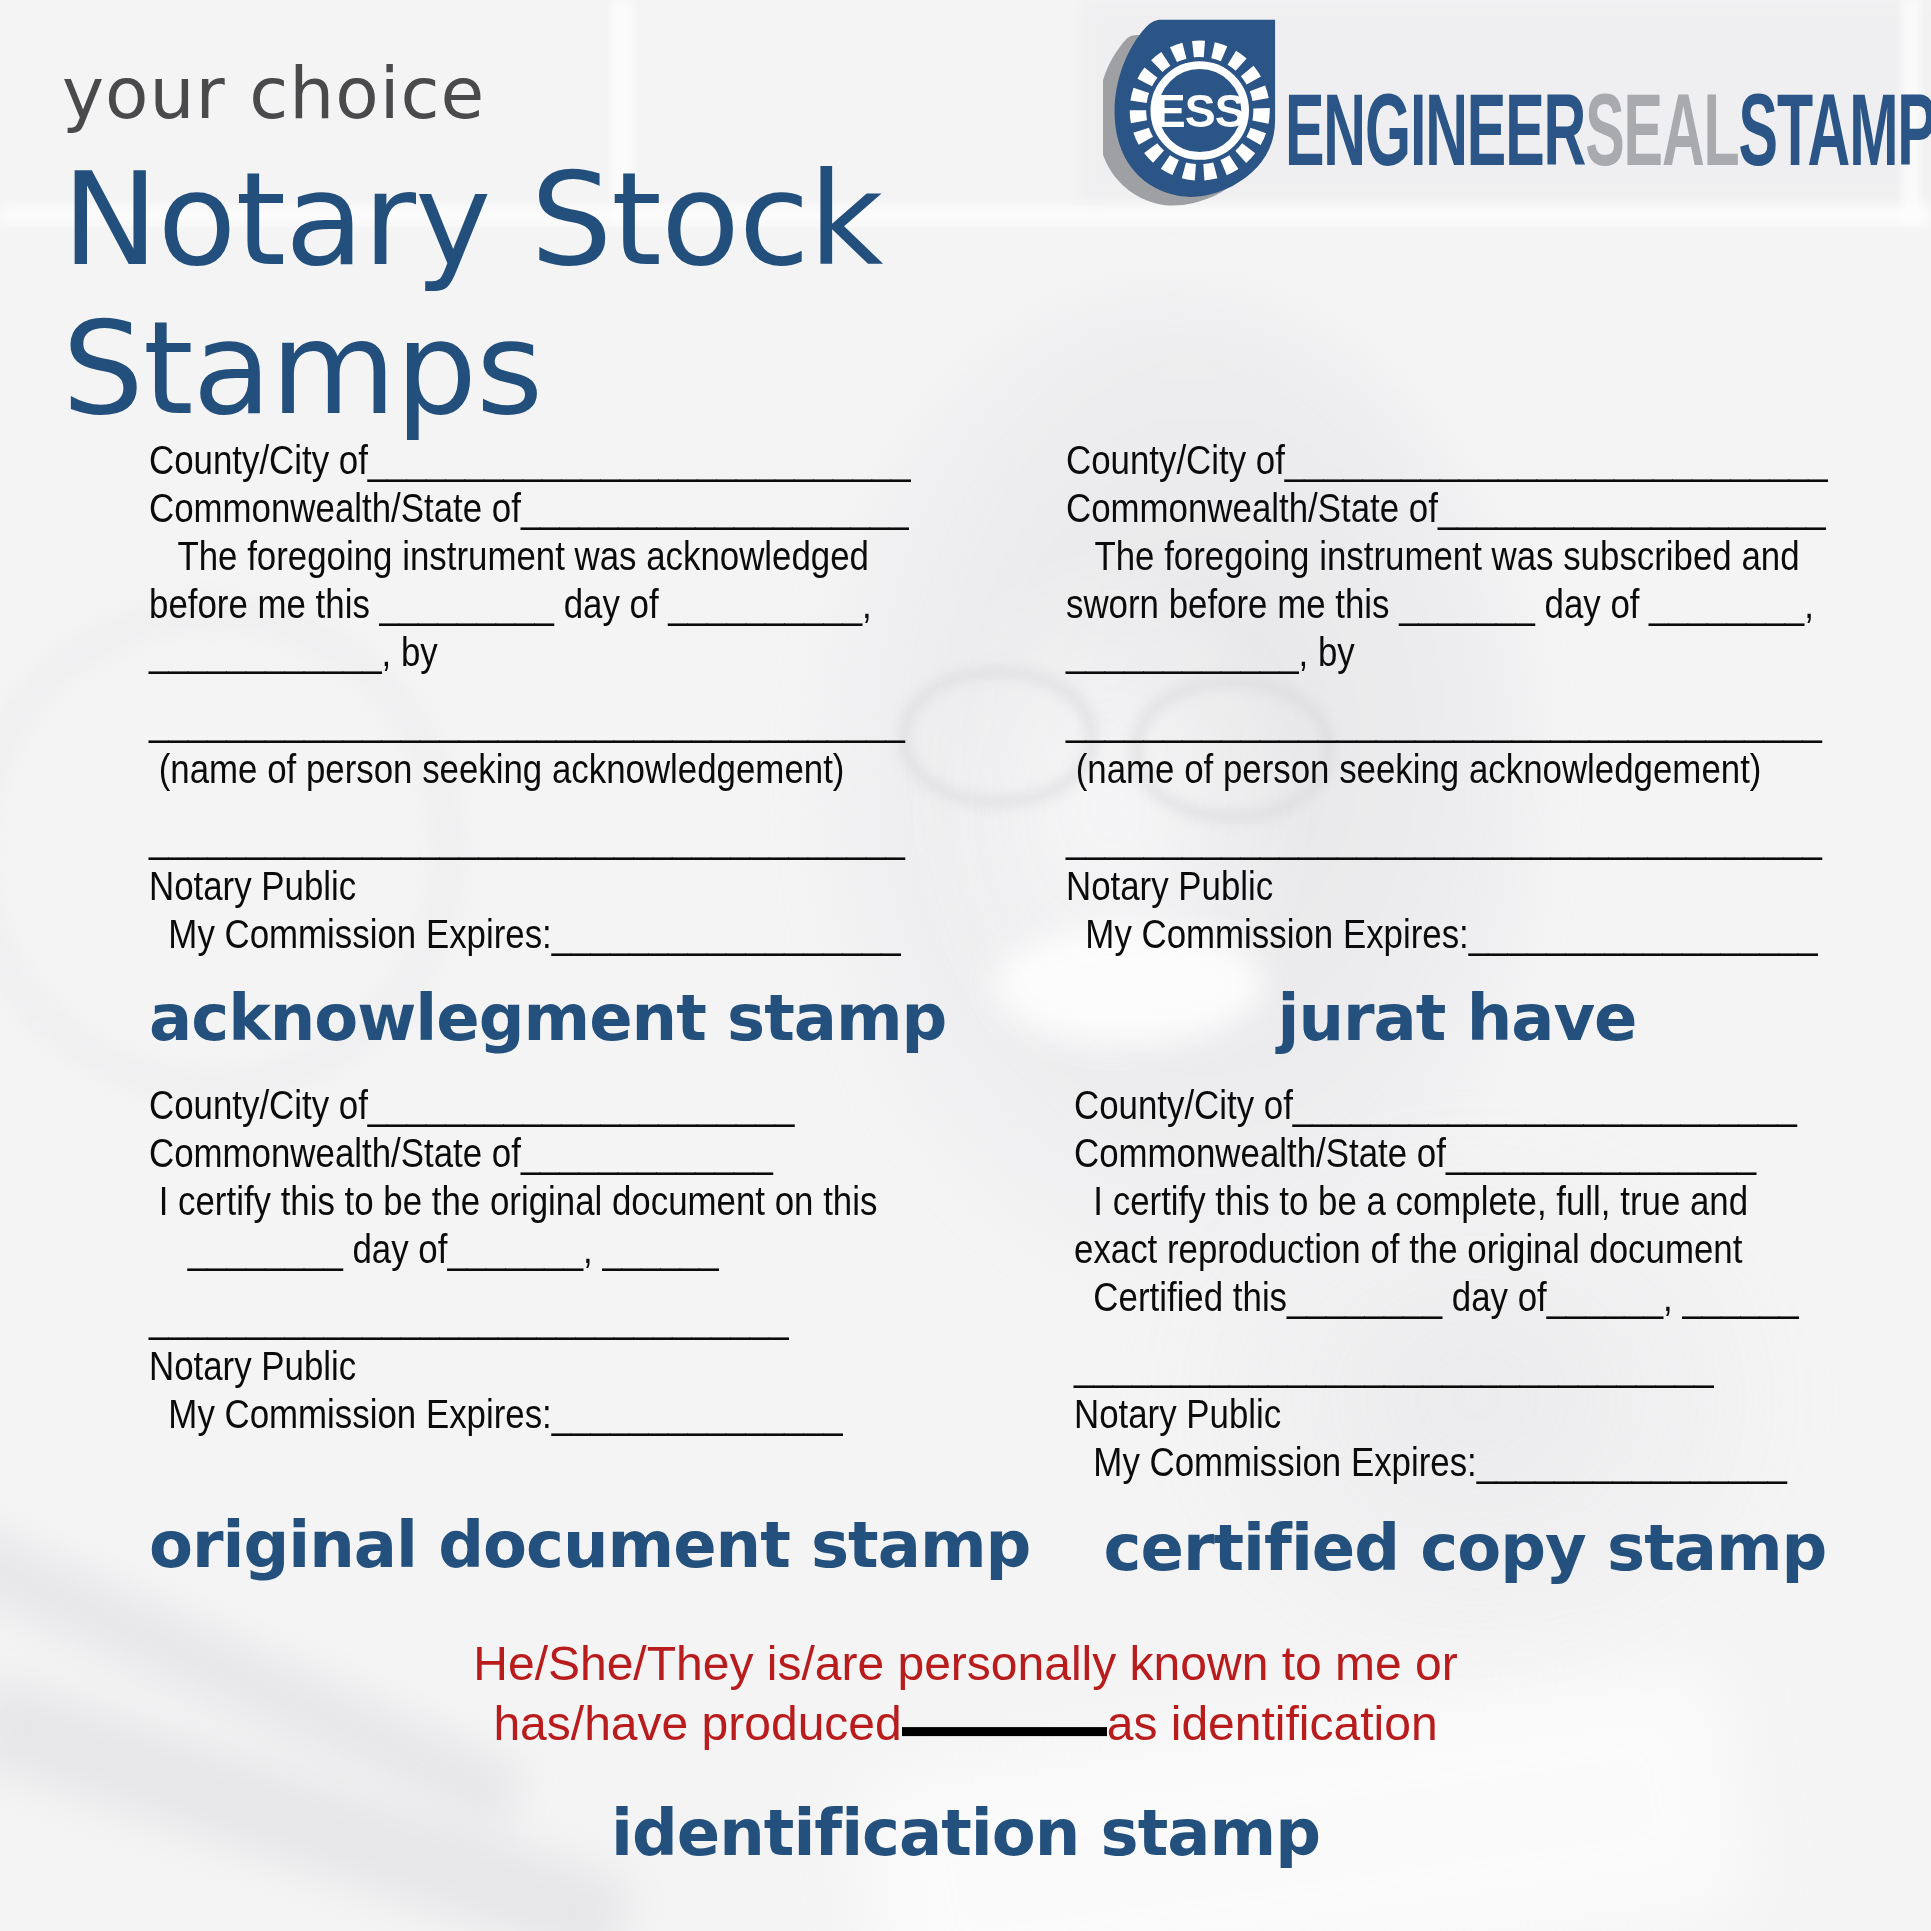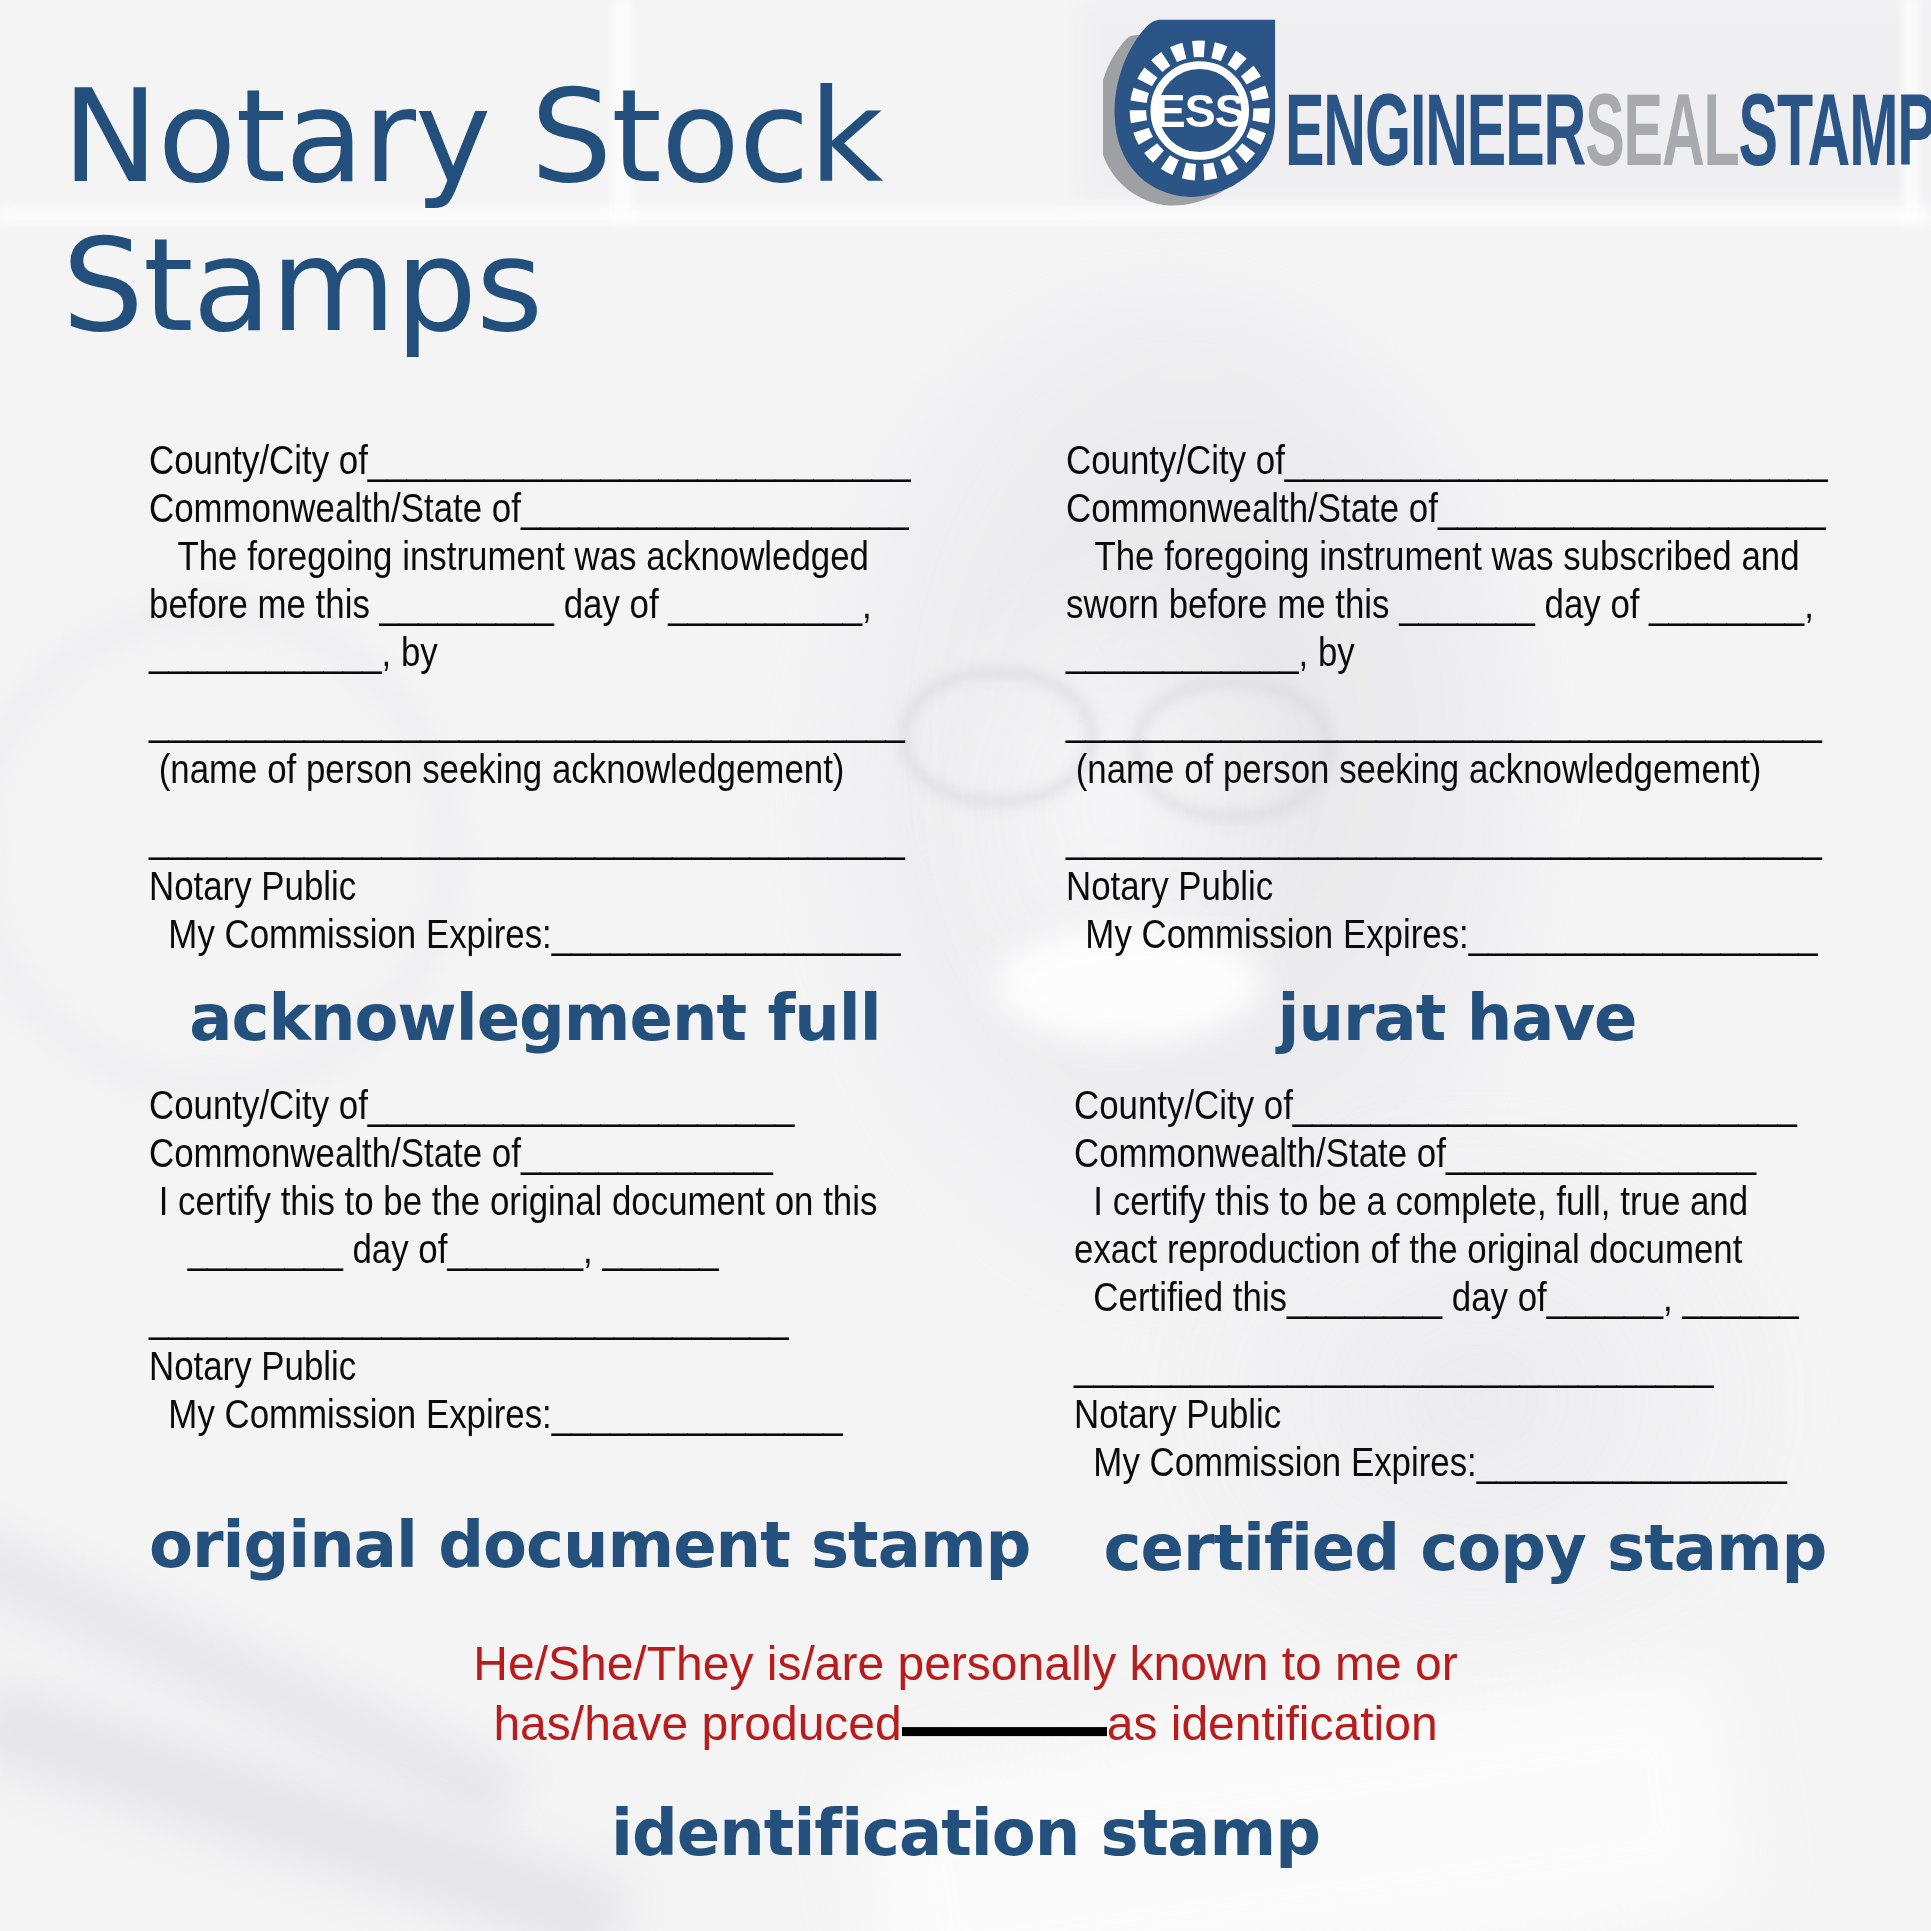--- a/index.html
+++ b/index.html
@@ -90,20 +90,21 @@
     <div class="glasses-l"></div>
     <div class="glasses-r"></div>
     <div class="smile"></div>
     <div class="shoulder"></div>
     <div class="desk-streak1"></div>
     <div class="desk-streak2"></div>
     <div class="desk-light"></div>
   </div>
 
   <div class="header">
+    <div class="tagline">your choice</div>
     <div class="title">
       <div>Notary Stock</div>
       <div>Stamps</div>
     </div>
   </div>
 
   <div class="logo">
     <svg width="179" height="198" viewBox="0 0 185 205">
       <path d="M60,14 L175,14 L175,112 C175,144 159,166 132,180 C110,190 88,193 70,188 C32,177 12,146 10,108 C8,72 20,40 40,18 C46,12 52,14 60,14 Z" transform="translate(-16,8)" fill="#9ea0a3"></path>
       <path d="M60,6 L178,6 L178,110 C178,142 160,164 134,178 C112,189 90,192 72,187 C34,177 14,146 12,108 C10,72 24,36 44,14 C50,8 54,6 60,6 Z" fill="#2a5586"></path>
@@ -122,21 +123,21 @@
       <div class="sline">Commonwealth/State of____________________</div>
       <div class="sline">   The foregoing instrument was acknowledged</div>
       <div class="sline">before me this _________ day of __________,</div>
       <div class="sline">____________, by</div>
       <div class="sline gap">_______________________________________</div>
       <div class="sline"> (name of person seeking acknowledgement)</div>
       <div class="sline gap">_______________________________________</div>
       <div class="sline">Notary Public</div>
       <div class="sline">  My Commission Expires:__________________</div>
     </div>
-    <div class="stamp-label">acknowlegment full</div>
+    <div class="stamp-label">acknowlegment stamp</div>
   </section>
 
   <section class="stamp jurat">
     <div class="stamp-lines">
       <div class="sline">County/City of____________________________</div>
       <div class="sline">Commonwealth/State of____________________</div>
       <div class="sline">   The foregoing instrument was subscribed and</div>
       <div class="sline">sworn before me this _______ day of ________,</div>
       <div class="sline">____________, by</div>
       <div class="sline gap">_______________________________________</div>

